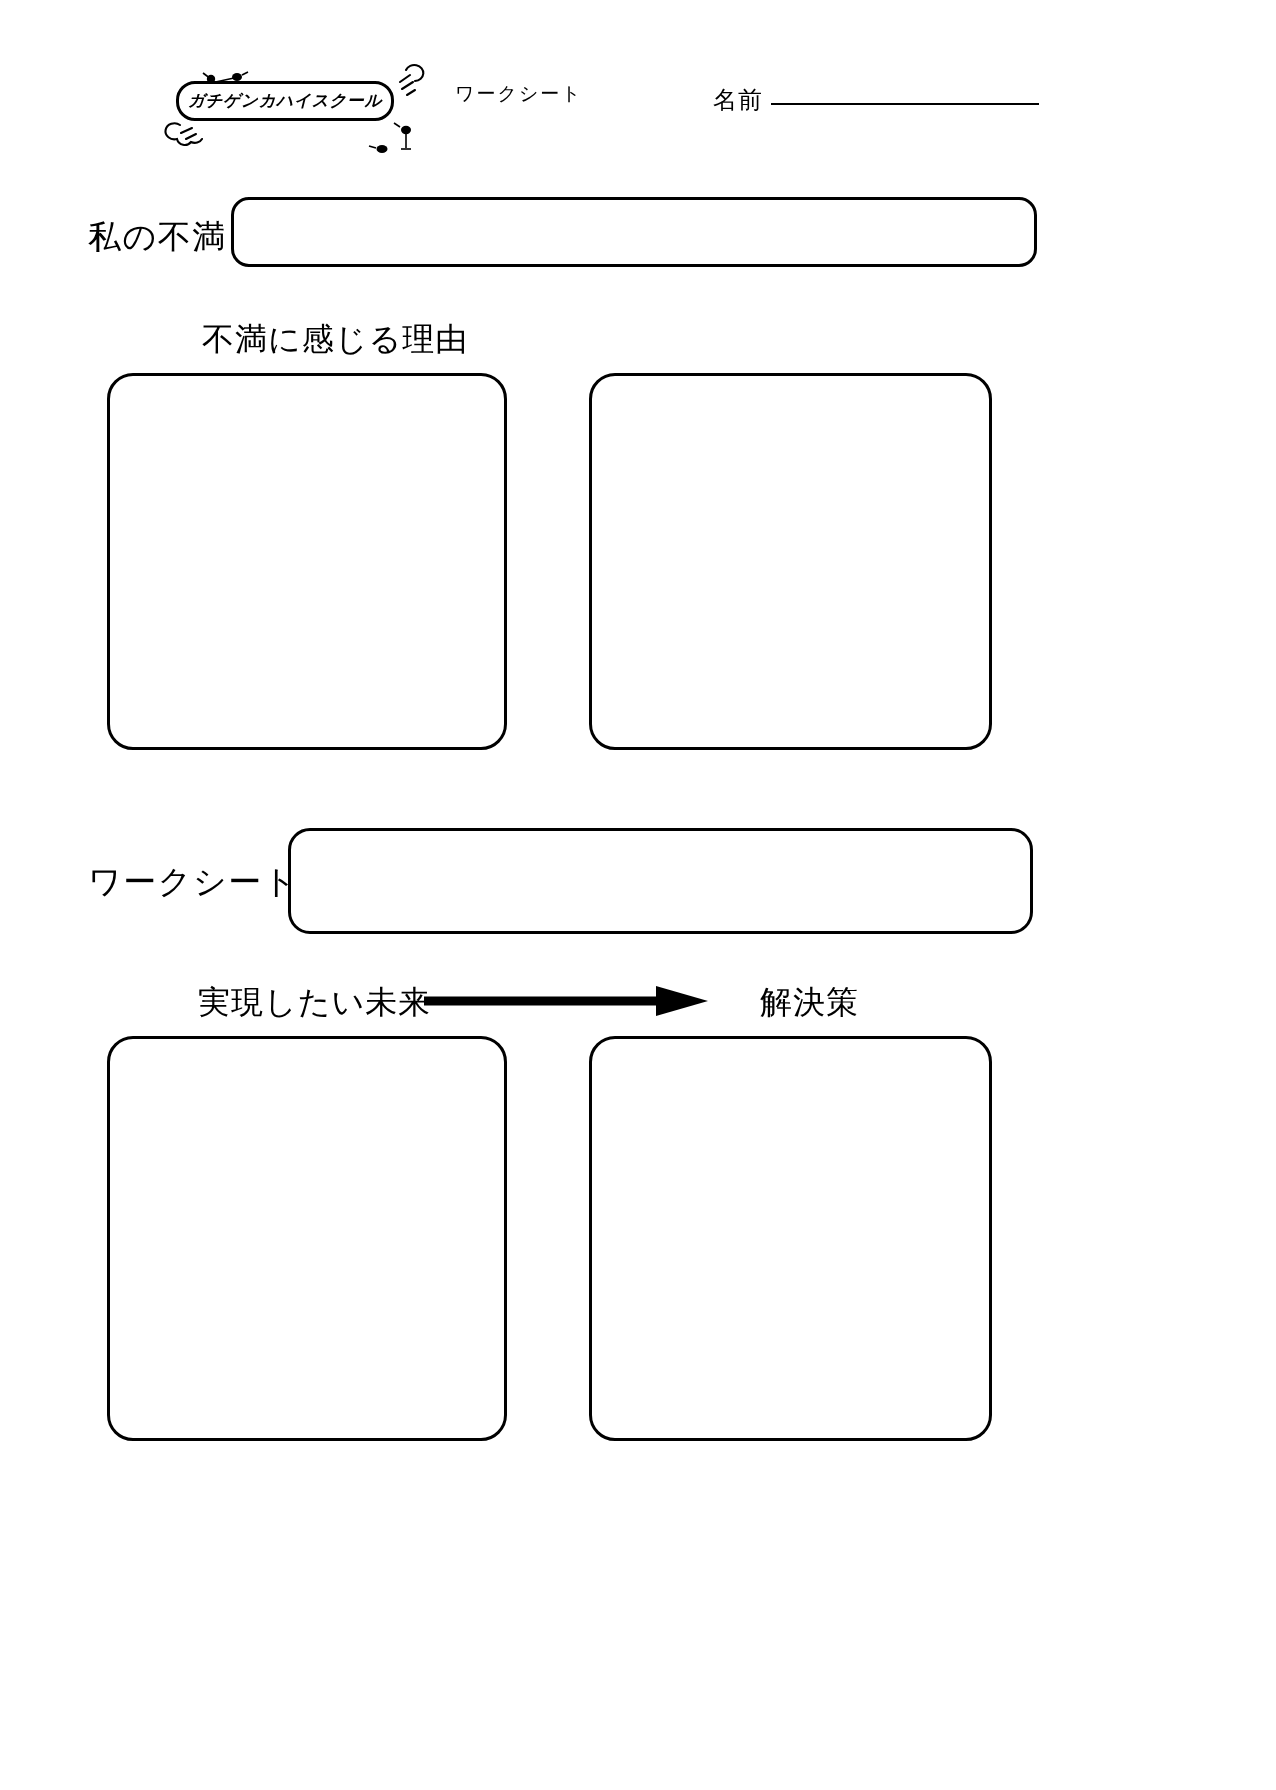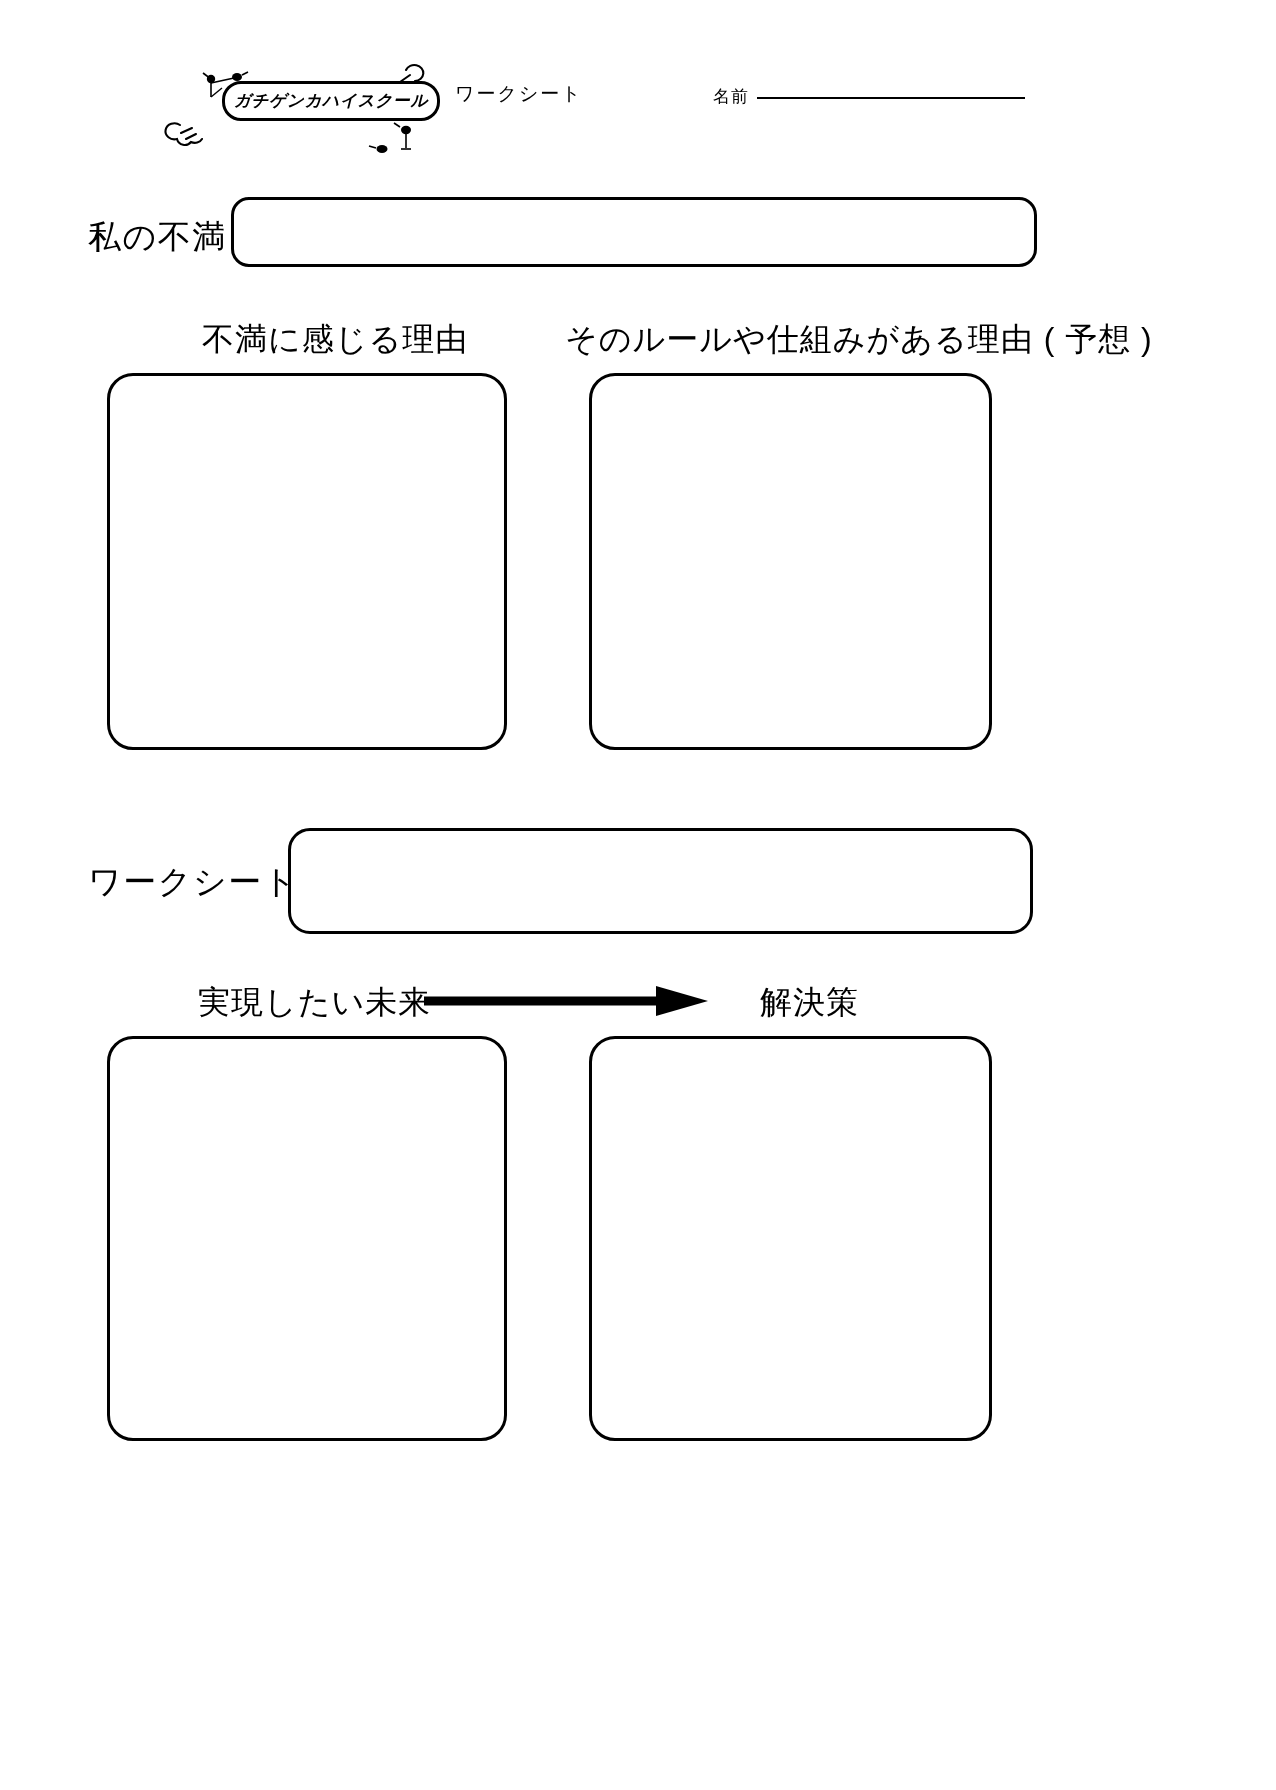--- a/index.html
+++ b/index.html
@@ -45,21 +45,20 @@
     top: 25px;
     width: 218px;
     height: 40px;
     border: 3.5px solid #000;
     border-radius: 19px;
     background: #fff;
     box-sizing: border-box;
     display: flex;
     align-items: center;
     justify-content: center;
-    margin-left: 46px;
   }
   .logo-text {
     font-family: "DejaVu Serif", "Liberation Serif", serif;
     font-style: italic;
     font-weight: 700;
     font-size: 16.5px;
     letter-spacing: 0.8px;
     white-space: nowrap;
     line-height: 1;
     transform: translateY(-0.5px);
@@ -85,21 +84,21 @@
 
   .name-row {
     position: absolute;
     left: 713px;
     top: 40px;
     display: flex;
     align-items: baseline;
     white-space: nowrap;
   }
   .name-label {
-    font-size: 17px;
+    font-size: 24px;
     letter-spacing: 1px;
     line-height: 1;
   }
   .name-line {
     display: inline-block;
     width: 268px;
     margin-left: 8px;
     border-bottom: 2px solid #000;
     height: 1px;
     transform: translateY(-3px);
@@ -235,21 +234,20 @@
       <span class="name-label">名前</span>
       <span class="name-line"></span>
     </div>
 
   </div>
 
   <div class="side-label complaint-label">私の不満</div>
   <div class="rbox complaint-box"></div>
 
   <div class="col-label label-reason">不満に感じる理由</div>
-  <div class="col-label label-rule-reason">そのルールや仕組みがある理由 ( 予想 )</div>
 
   <div class="rbox box-reason"></div>
   <div class="rbox box-rule-reason"></div>
 
   <div class="side-label future-label">ワークシート</div>
   <div class="rbox future-box"></div>
 
   <div class="col-label label-hurdle">実現したい未来</div>
 
   <svg class="arrow" viewBox="0 0 290 30">

